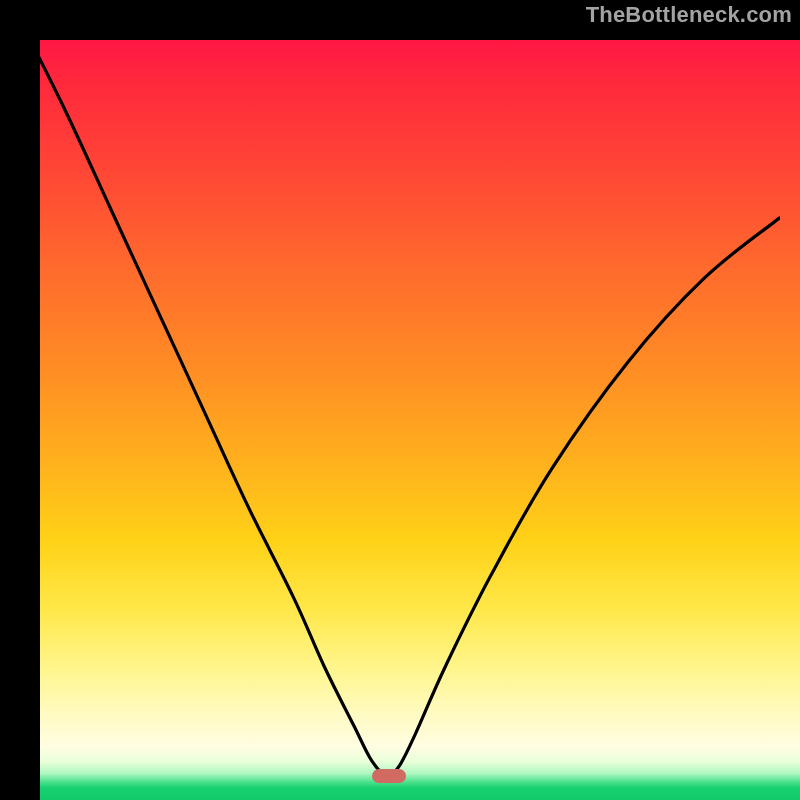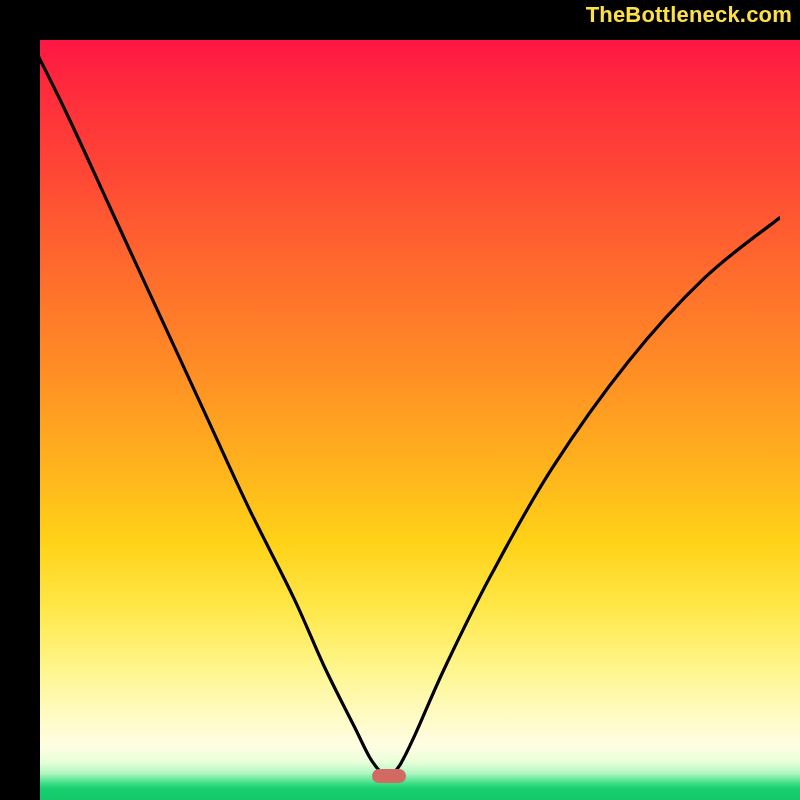--- a/index.html
+++ b/index.html
@@ -43,21 +43,21 @@
       #aef7c1 96.5%,
       #4ee38e 97.6%,
       #18d071 98.4%,
       #13c96b 100%
     );
   }
   .watermark {
     position: absolute;
     top: 2px;
     right: 8px;
-    color: #fde047;
+    color: #a3a3a3;
     font-size: 22px;
     font-weight: 600;
     letter-spacing: 0.2px;
     user-select: none;
   }
   svg.curve {
     position: absolute;
     left: 0;
     top: 0;
     width: 760px;

